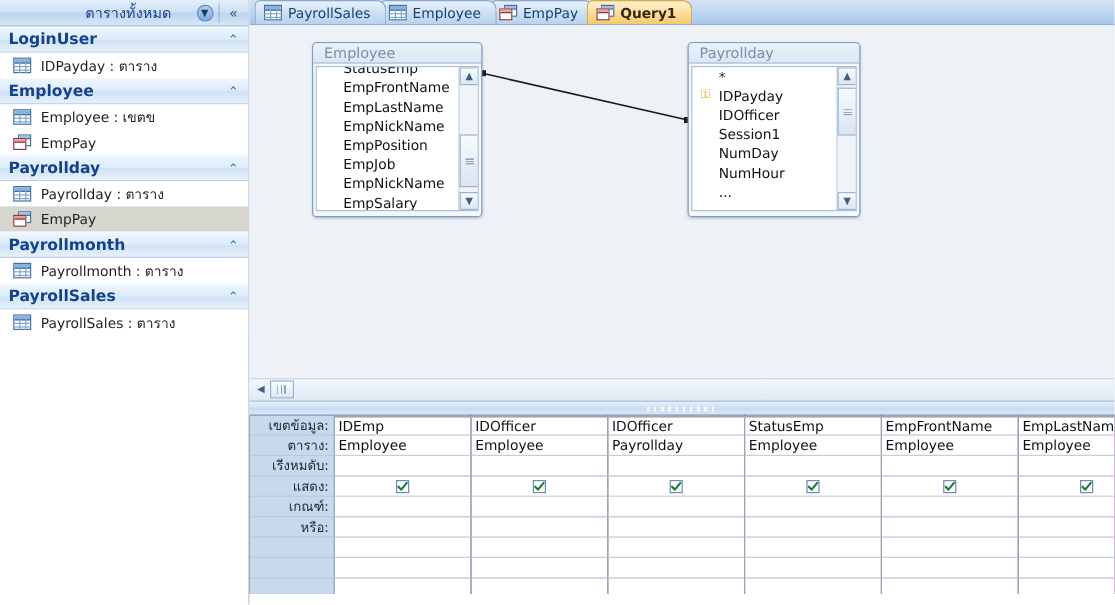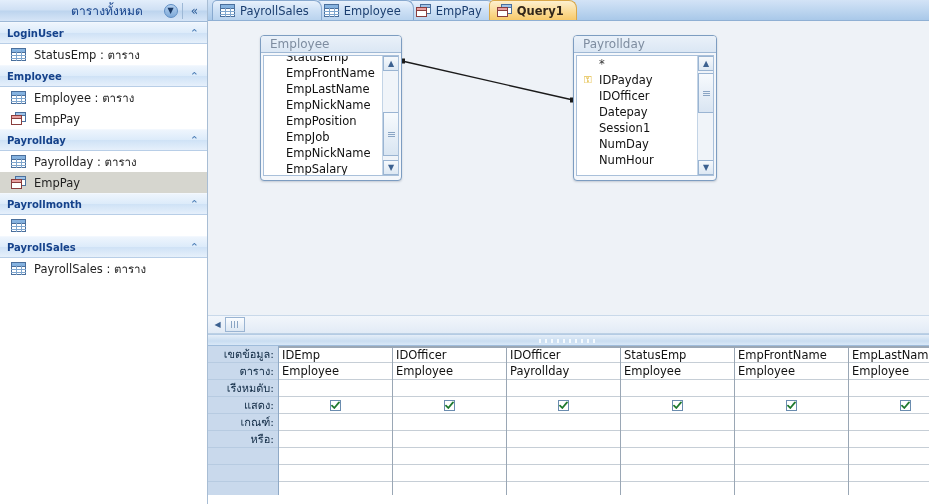--- a/index.html
+++ b/index.html
@@ -64,21 +64,21 @@
   .nav-group {
     height: 22px;
     background: linear-gradient(to bottom,#eef5fd 0%,#dcebfa 50%,#cfe2f6 51%,#e6f0fb 100%);
     border-bottom: 1px solid #b8cee7;
     border-top: 1px solid #f3f8fe;
     display: flex; align-items: center;
     padding-left: 7px;
     cursor: pointer;
   }
   .nav-group-label {
-    font-size: 10px; font-weight: bold; color: #15428b;
+    font-size: 13px; font-weight: bold; color: #15428b;
     white-space: nowrap;
   }
   .nav-group-chev {
     margin-left: auto; margin-right: 8px;
     font-size: 11px; color: #4a7cb5; line-height: 1;
   }
   .nav-item {
     height: 21px;
     display: flex; align-items: center;
     padding-left: 11px;
@@ -367,35 +367,35 @@
           <span class="nav-group-chev">⌃</span>
         </div>
         <div class="nav-item">
           <span class="icon-table">
             <span class="tb"></span>
             <span class="vl" style="left:5px"></span>
             <span class="vl" style="left:10px"></span>
             <span class="hl" style="top:7px"></span>
             <span class="hl" style="top:10px"></span>
           </span>
-          <span class="nav-item-label">StatusEmp : ตาราง</span>
+          <span class="nav-item-label">IDPayday : ตาราง</span>
         </div>
         <div class="nav-group">
           <span class="nav-group-label">Employee</span>
           <span class="nav-group-chev">⌃</span>
         </div>
         <div class="nav-item">
           <span class="icon-table">
             <span class="tb"></span>
             <span class="vl" style="left:5px"></span>
             <span class="vl" style="left:10px"></span>
             <span class="hl" style="top:7px"></span>
             <span class="hl" style="top:10px"></span>
           </span>
-          <span class="nav-item-label">Employee : ตาราง</span>
+          <span class="nav-item-label">Employee : เขตข</span>
         </div>
         <div class="nav-item">
           <span class="icon-query">
             <span class="back"></span>
             <span class="front"></span>
           </span>
           <span class="nav-item-label">EmpPay</span>
         </div>
         <div class="nav-group">
           <span class="nav-group-label">Payrollday</span>
@@ -423,20 +423,21 @@
           <span class="nav-group-chev">⌃</span>
         </div>
         <div class="nav-item">
           <span class="icon-table">
             <span class="tb"></span>
             <span class="vl" style="left:5px"></span>
             <span class="vl" style="left:10px"></span>
             <span class="hl" style="top:7px"></span>
             <span class="hl" style="top:10px"></span>
           </span>
+          <span class="nav-item-label">Payrollmonth : ตาราง</span>
         </div>
         <div class="nav-group">
           <span class="nav-group-label">PayrollSales</span>
           <span class="nav-group-chev">⌃</span>
         </div>
         <div class="nav-item">
           <span class="icon-table">
             <span class="tb"></span>
             <span class="vl" style="left:5px"></span>
             <span class="vl" style="left:10px"></span>
@@ -540,23 +541,20 @@
               <div class="tbox-fields">
                 <div class="fld star">
                   <span>*</span>
                 </div>
                 <div class="fld">
                   <span class="keyicon">⚿</span>
                   <span>IDPayday</span>
                 </div>
                 <div class="fld">
                   <span>IDOfficer</span>
-                </div>
-                <div class="fld">
-                  <span>Datepay</span>
                 </div>
                 <div class="fld">
                   <span>Session1</span>
                 </div>
                 <div class="fld">
                   <span>NumDay</span>
                 </div>
                 <div class="fld">
                   <span>NumHour</span>
                 </div>

